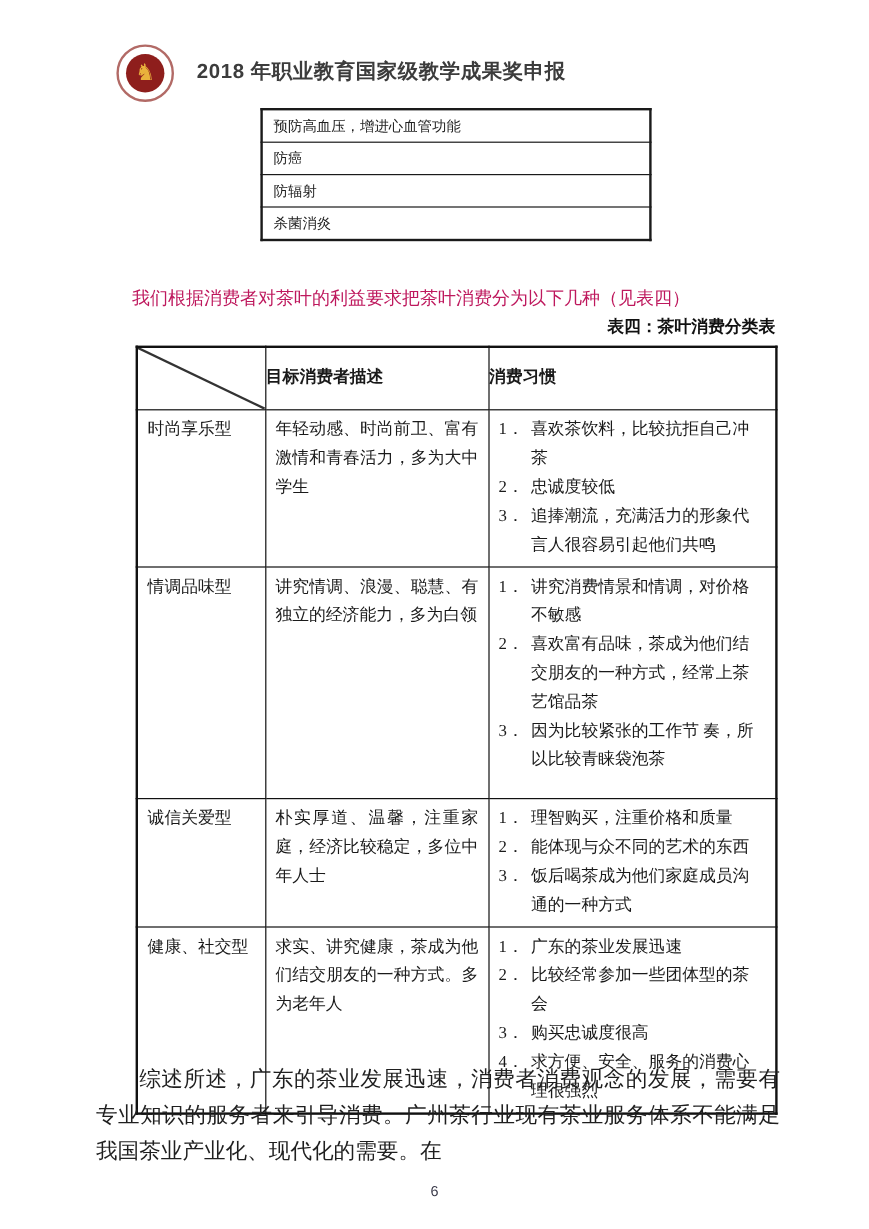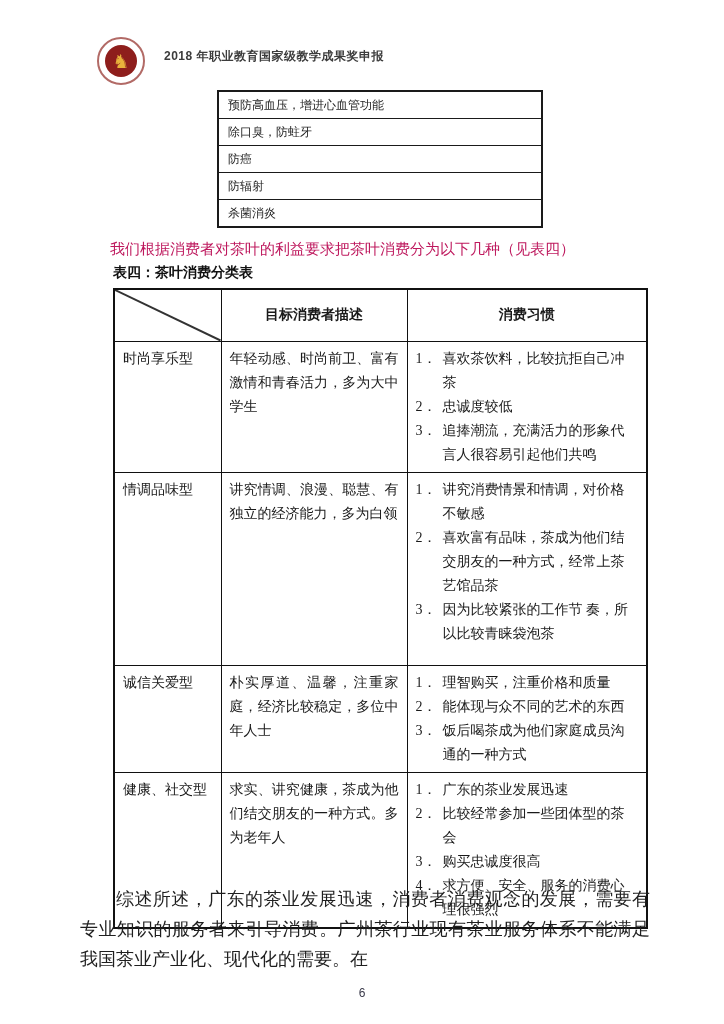--- a/index.html
+++ b/index.html
@@ -21,21 +21,21 @@
   }
   .logo-inner{
     width:32px;height:32px;border-radius:50%;
     background:#8e1e1c;color:#e9b23c;
     display:flex;align-items:center;justify-content:center;
     font-size:19px;line-height:1;
   }
   .doc-title{
     position:absolute;left:164px;top:48px;
     font-family:"Liberation Sans","DejaVu Sans",sans-serif;
-    font-size:12px;font-weight:bold;color:#3c3c3c;
+    font-size:17px;font-weight:bold;color:#3c3c3c;
     letter-spacing:0.5px;white-space:nowrap;
   }
   
   .benefits{
     position:absolute;left:217px;top:90px;width:326px;
     border-collapse:collapse;table-layout:fixed;
   }
   .benefits td{
     border:1px solid #1a1a1a;
     height:26px;padding:0 0 0 9px;
@@ -43,37 +43,37 @@
   }
   .benefits{border:2px solid #1a1a1a;}
   
   .intro{
     position:absolute;left:80px;top:238px;width:568px;
     font-size:15px;line-height:22px;text-indent:2em;color:#be185d;
   }
   
   .caption{
     position:absolute;left:113px;top:264px;width:533px;
-    text-align:left;font-size:14px;font-weight:bold;color:#111;
+    text-align:right;font-size:14px;font-weight:bold;color:#111;
   }
   
   .cls{
     position:absolute;left:113px;top:288px;width:533px;
     border-collapse:collapse;table-layout:fixed;
     font-size:14px;color:#1a1a1a;
     border:2px solid #111;
   }
   .cls td,.cls th{
     border:1.5px solid #111;
     vertical-align:top;
     padding:5px 8px;
     line-height:24px;
     box-sizing:border-box;
   }
-  .cls th{font-weight:bold;text-align:center;vertical-align:middle;padding:0;}
+  .cls th{font-weight:bold;text-align:left;vertical-align:middle;padding:0;}
   .cls tr.hdr{height:52px;}
   .cls tr.r0{height:111px;}
   .cls tr.r1{height:193px;padding-left:22px;}
   .cls tr.r2{height:103px;}
   .cls tr.r3{height:130px;}
   .cell-diag{position:relative;padding:0 !important;}
   .cell-diag svg{position:absolute;left:0;top:0;width:100%;height:100%;display:block;}
   .type-cell{white-space:nowrap;}
   .desc-cell{text-align:justify;}
   .habit{display:flex;}
@@ -99,23 +99,20 @@
 
   <div class="logo">
     <div class="logo-inner">♞</div>
   </div>
   <div class="doc-title">2018 年职业教育国家级教学成果奖申报</div>
 
   <table class="benefits">
     <tbody>
       <tr>
           <td>预防高血压，增进心血管功能</td>
-        </tr>
-      <tr>
-          <td>除口臭，防蛀牙</td>
         </tr>
       <tr>
           <td>防癌</td>
         </tr>
       <tr>
           <td>防辐射</td>
         </tr>
       <tr>
           <td>杀菌消炎</td>
         </tr>

